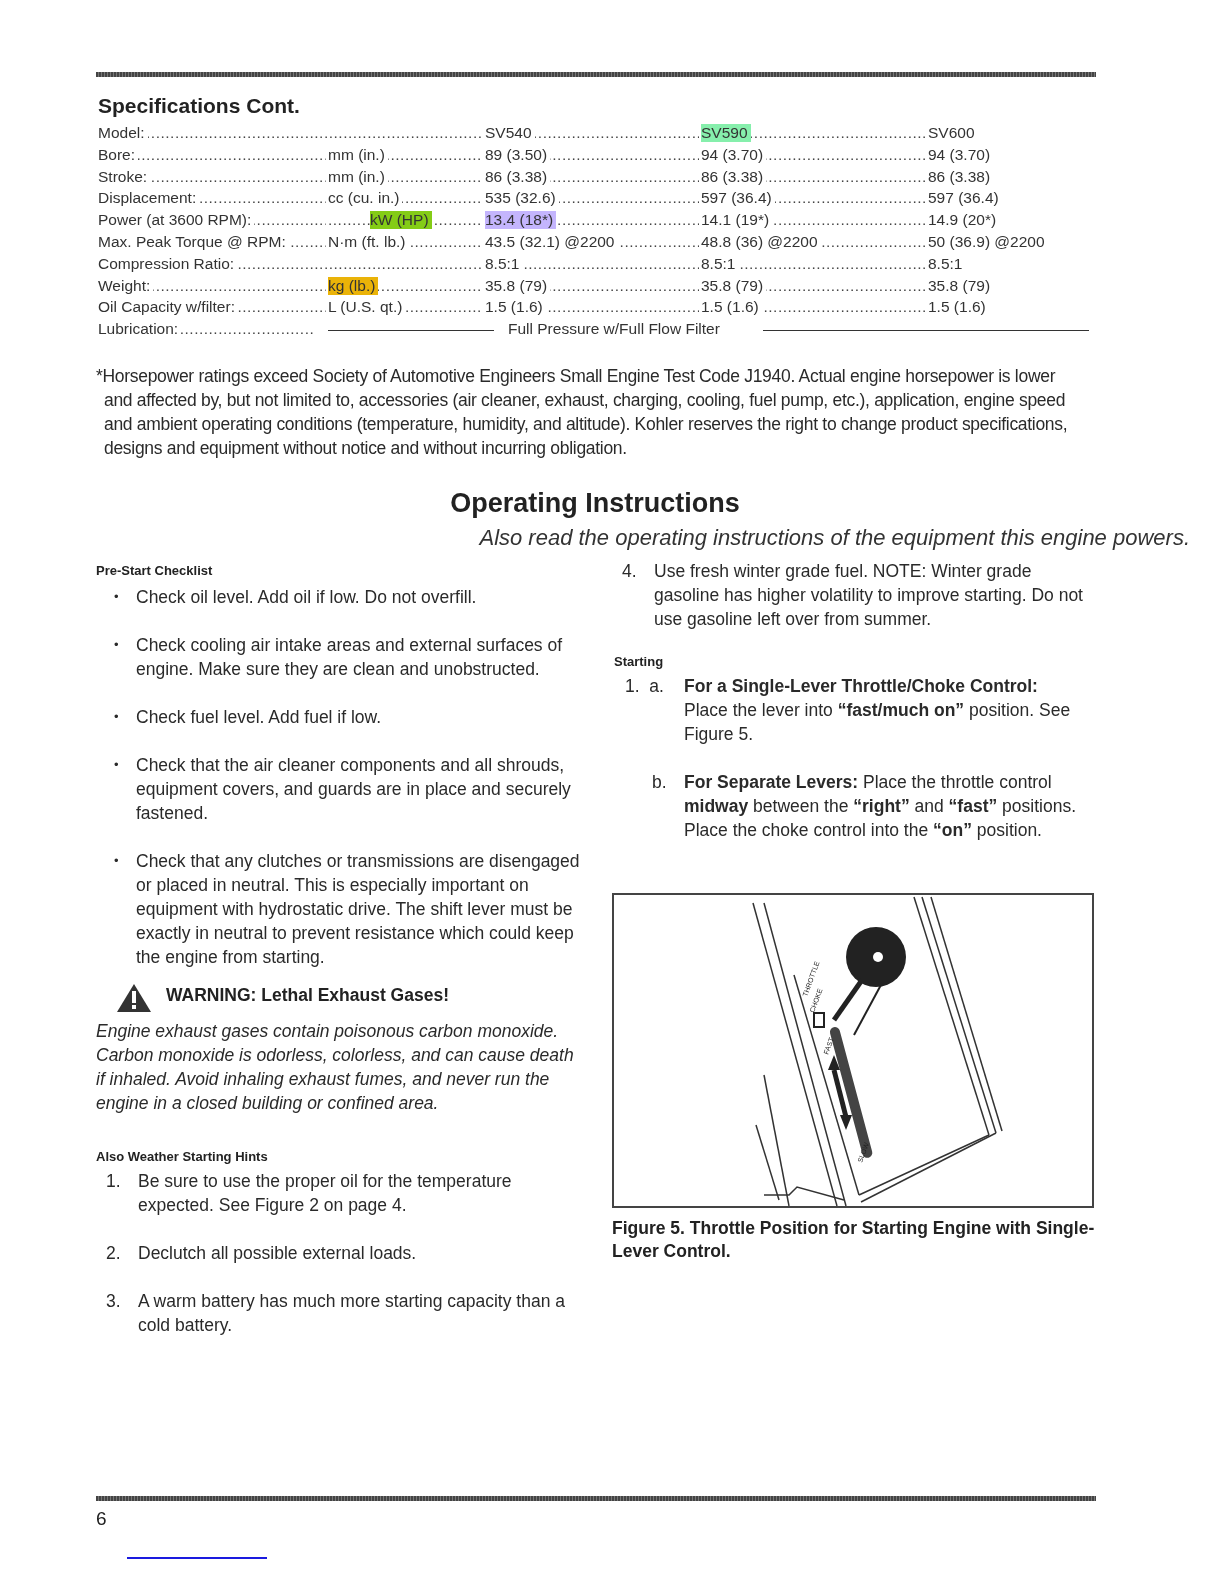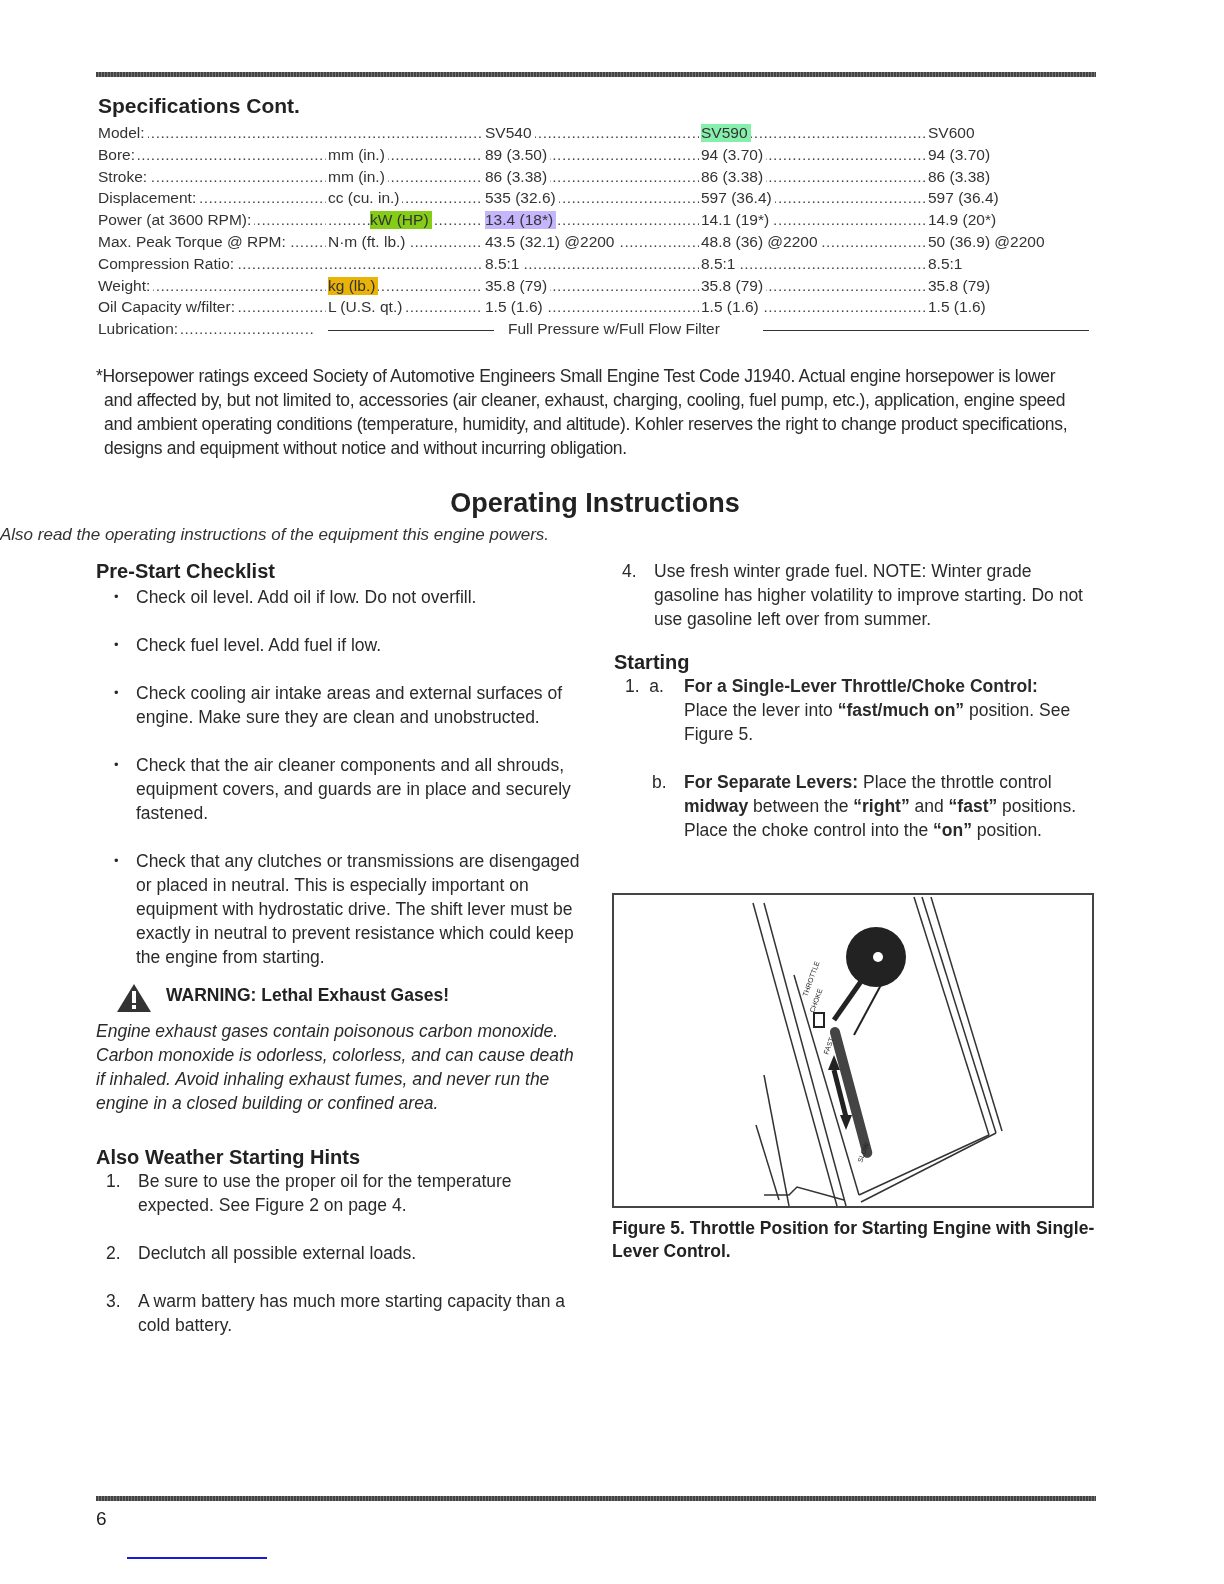--- a/index.html
+++ b/index.html
@@ -9,23 +9,23 @@
           background-image: repeating-linear-gradient(90deg, #444 0 2px, #777 2px 3px); }
   h2.spec-title { position: absolute; left: 98px; top: 94px; margin: 0; font-size: 21px; font-weight: bold; color: #222; }
   .spec { position: absolute; left: 98px; top: 124px; width: 995px; font-size: 15.5px; color: #333; }
   .spec-row { position: relative; height: 21.8px; white-space: nowrap; }
   .spec-row span { position: absolute; top: 0; }
   .dots { overflow: hidden; letter-spacing: 0.5px; color: #444; }
   .footnote { position: absolute; left: 96px; top: 364px; width: 990px; font-size: 17.5px; line-height: 24px;
               color: #2a2a2a; letter-spacing: -0.3px; }
   .footnote p { margin: 0; text-indent: -8px; padding-left: 8px; }
   .op-title { position: absolute; left: 0; width: 1190px; top: 488px; text-align: center; font-size: 27px; font-weight: bold; color: #222; }
-  .op-sub { position: absolute; left: 0; width: 1190px; top: 525px; text-align: left; font-size: 17px; font-style: italic; color: #333; }
+  .op-sub { position: absolute; left: 0; width: 1190px; top: 525px; text-align: right; font-size: 22px; font-style: italic; color: #333; }
   .col { position: absolute; font-size: 17.5px; line-height: 24px; color: #2a2a2a; }
-  .h3 { font-weight: bold; font-size: 20px; color: #222; margin: 0; }
+  .h3 { font-weight: bold; font-size: 13px; color: #222; margin: 0; }
   .bullet { position: relative; padding-left: 40px; margin: 0; }
   .bullet::before { content: "•"; position: absolute; left: 18px; font-size: 13px; }
   .num { position: relative; padding-left: 42px; margin: 0; }
   .num .n { position: absolute; left: 10px; }
   .warn-h { font-weight: bold; font-size: 17.5px; color: #222; display: flex; align-items: flex-start; }
   .warn-body { font-style: italic; }
   .fig-box { position: absolute; left: 612px; top: 893px; width: 482px; height: 315px;
              border: 2px solid #444; box-sizing: border-box; background: #fff; }
   .fig-cap { position: absolute; left: 612px; top: 1217px; width: 490px; font-weight: bold; font-size: 17.5px; line-height: 23px; color: #222; }
   .page-num { position: absolute; left: 96px; top: 1508px; font-size: 19px; color: #222; }
@@ -147,22 +147,22 @@
 <div class="footnote">
   <p>*Horsepower ratings exceed Society of Automotive Engineers Small Engine Test Code J1940. Actual engine horsepower is lower and affected by, but not limited to, accessories (air cleaner, exhaust, charging, cooling, fuel pump, etc.), application, engine speed and ambient operating conditions (temperature, humidity, and altitude). Kohler reserves the right to change product specifications, designs and equipment without notice and without incurring obligation.</p>
 </div>
 
 <div class="op-title">Operating Instructions</div>
 <div class="op-sub">Also read the operating instructions of the equipment this engine powers.</div>
 
 <div class="col" style="left:96px; top:559px; width:490px;">
   <p class="h3">Pre-Start Checklist</p>
   <p class="bullet" style="margin-top:2px;">Check oil level. Add oil if low. Do not overfill.</p>
+  <p class="bullet" style="margin-top:24px;">Check cooling air intake areas and external surfaces of engine. Make sure they are clean and unobstructed.</p>
   <p class="bullet" style="margin-top:24px;">Check fuel level. Add fuel if low.</p>
-  <p class="bullet" style="margin-top:24px;">Check cooling air intake areas and external surfaces of engine. Make sure they are clean and unobstructed.</p>
   <p class="bullet" style="margin-top:24px;">Check that the air cleaner components and all shrouds, equipment covers, and guards are in place and securely fastened.</p>
   <p class="bullet" style="margin-top:24px;">Check that any clutches or transmissions are disengaged or placed in neutral. This is especially important on equipment with hydrostatic drive. The shift lever must be exactly in neutral to prevent resistance which could keep the engine from starting.</p>
 
   <div style="margin-top:14px;">
     <div class="warn-h">
       <span style="display:inline-block; margin-left:20px; margin-right:14px;">
         <svg width="36" height="30" viewBox="0 0 36 30">
             <polygon points="18,1 35,29 1,29" fill="#333"></polygon>
             <rect x="16" y="8" width="4" height="12" fill="#fff"></rect>
             <rect x="16" y="22" width="4" height="4" fill="#fff"></rect>

